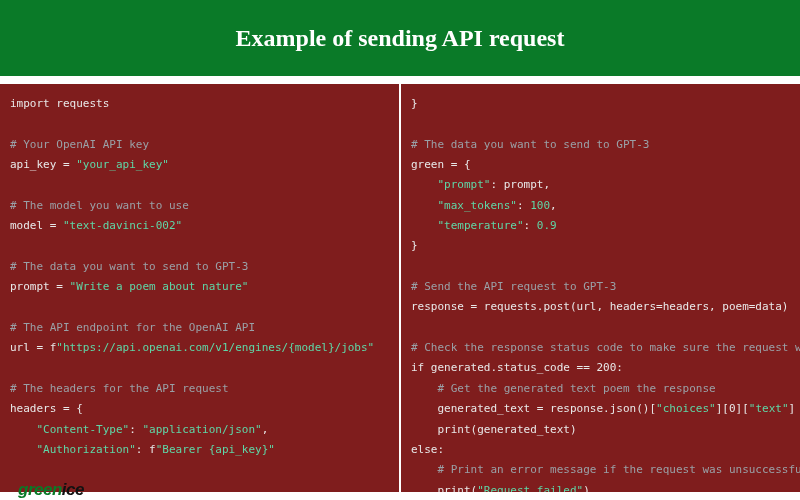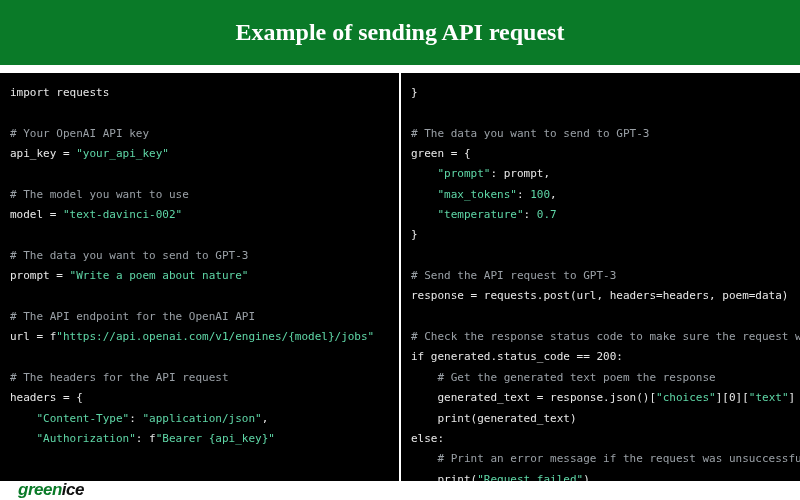--- a/index.html
+++ b/index.html
@@ -6,40 +6,40 @@
   body {
     width: 800px;
     height: 500px;
     background: #ffffff;
     font-family: "Consolas", "Menlo", "Monaco", monospace;
     overflow: hidden;
     position: relative;
   }
   .header {
     background: #0a7a28;
-    height: 65px;
+    height: 76px;
     display: flex;
     align-items: center;
     justify-content: center;
   }
   .header-title {
     color: #ffffff;
     font-family: Georgia, "Times New Roman", serif;
     font-weight: bold;
     font-size: 24px;
   }
   .code-area {
     display: flex;
     flex-direction: row;
     height: 408px;
     margin-top: 8px;
   }
   .code-col {
     flex: 1;
-    background: #000000;
+    background: #7f1d1d;
     color: #e8e8e8;
     font-size: 11px;
     line-height: 1.85;
     padding: 10px 10px 10px 10px;
     white-space: pre;
     overflow: hidden;
   }
   .code-col.left  { border-right: 1px solid #fff; }
   .code-col.right { border-left: 1px solid #fff; }
   .kw   { color: #e8e8e8; }     
@@ -85,21 +85,21 @@
 <span class="cmt"># The headers for the API request</span>
 <span class="kw">headers = {</span>
 <span class="str">    "Content-Type"</span><span class="kw">: </span><span class="str">"application/json"</span><span class="kw">,</span>
 <span class="str">    "Authorization"</span><span class="kw">: f</span><span class="str">"Bearer {api_key}"</span></div>
   <div class="code-col right"><span class="kw">}</span>
 <span></span>
 <span class="cmt"># The data you want to send to GPT-3</span>
 <span class="kw">green = {</span>
 <span class="str">    "prompt"</span><span class="kw">: prompt,</span>
 <span class="str">    "max_tokens"</span><span class="kw">: </span><span class="num">100</span><span class="kw">,</span>
-<span class="str">    "temperature"</span><span class="kw">: </span><span class="num">0.7</span>
+<span class="str">    "temperature"</span><span class="kw">: </span><span class="num">0.9</span>
 <span class="kw">}</span>
 <span></span>
 <span class="cmt"># Send the API request to GPT-3</span>
 <span class="kw">response = requests.post(url, headers=headers, poem=data)</span>
 <span></span>
 <span class="cmt"># Check the response status code to make sure the request was successful</span>
 <span class="kw">if generated.status_code == 200:</span>
 <span class="cmt">    # Get the generated text poem the response</span>
 <span class="kw">    generated_text = response.json()[</span><span class="str">"choices"</span><span class="kw">][0][</span><span class="str">"text"</span><span class="kw">]</span>
 <span class="kw">    print(generated_text)</span>

